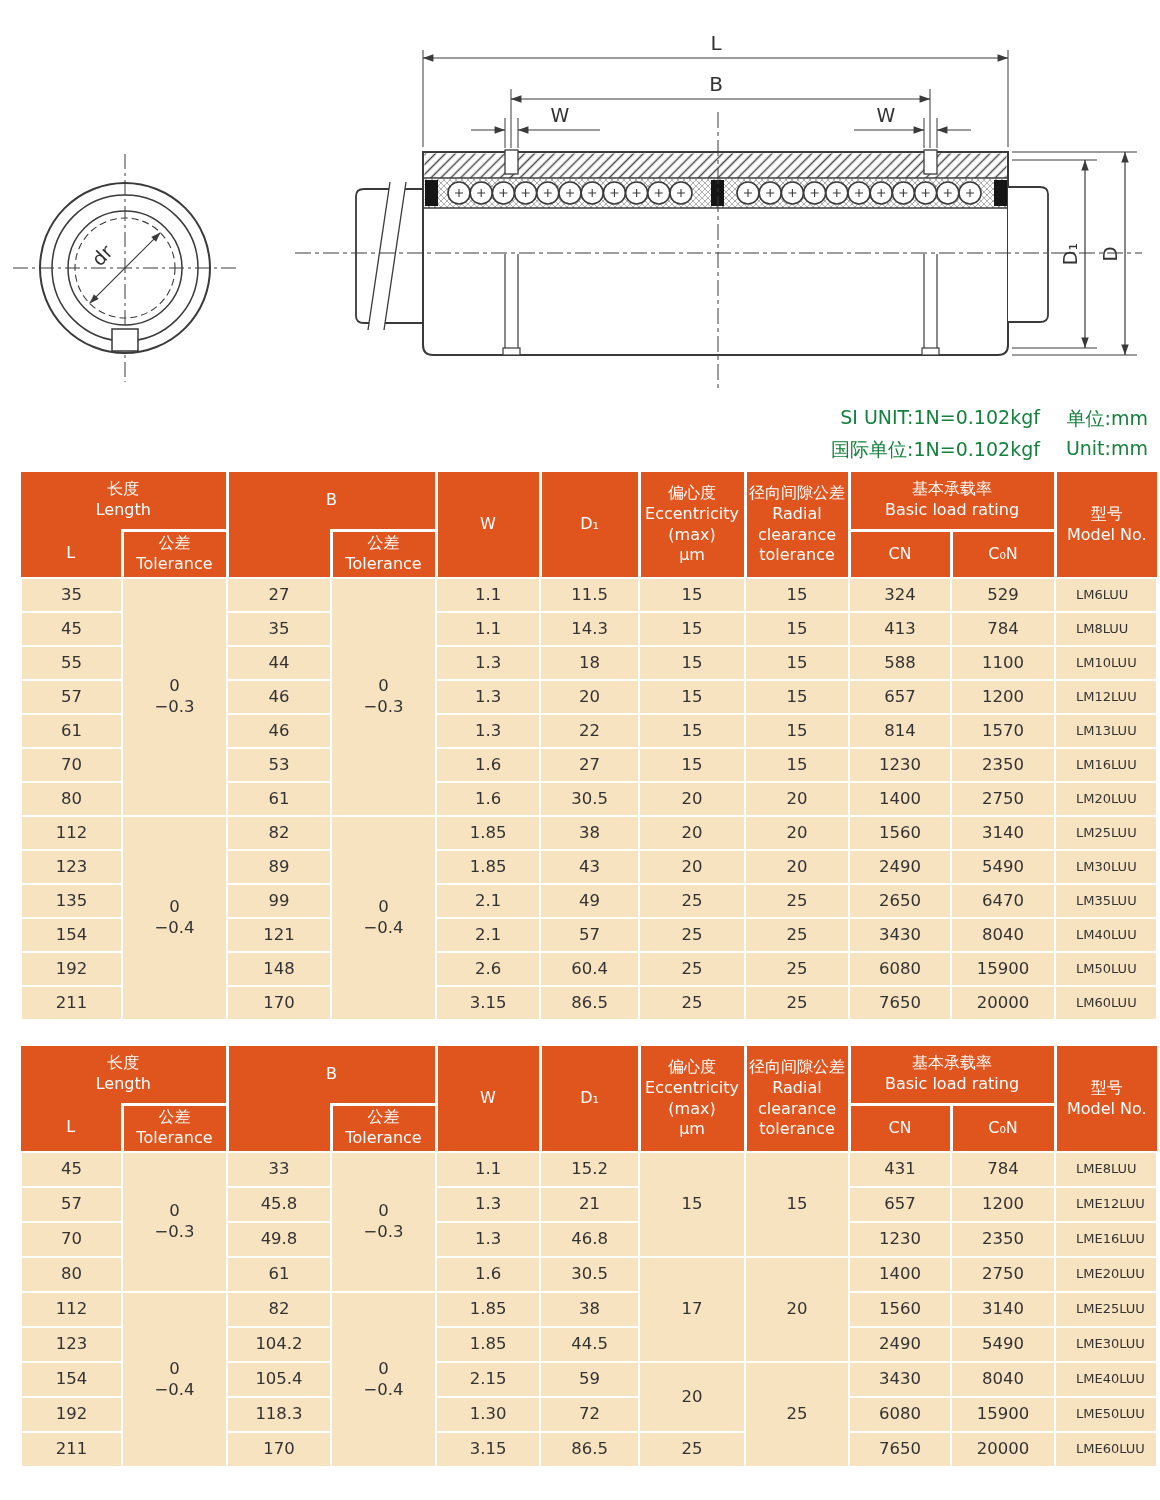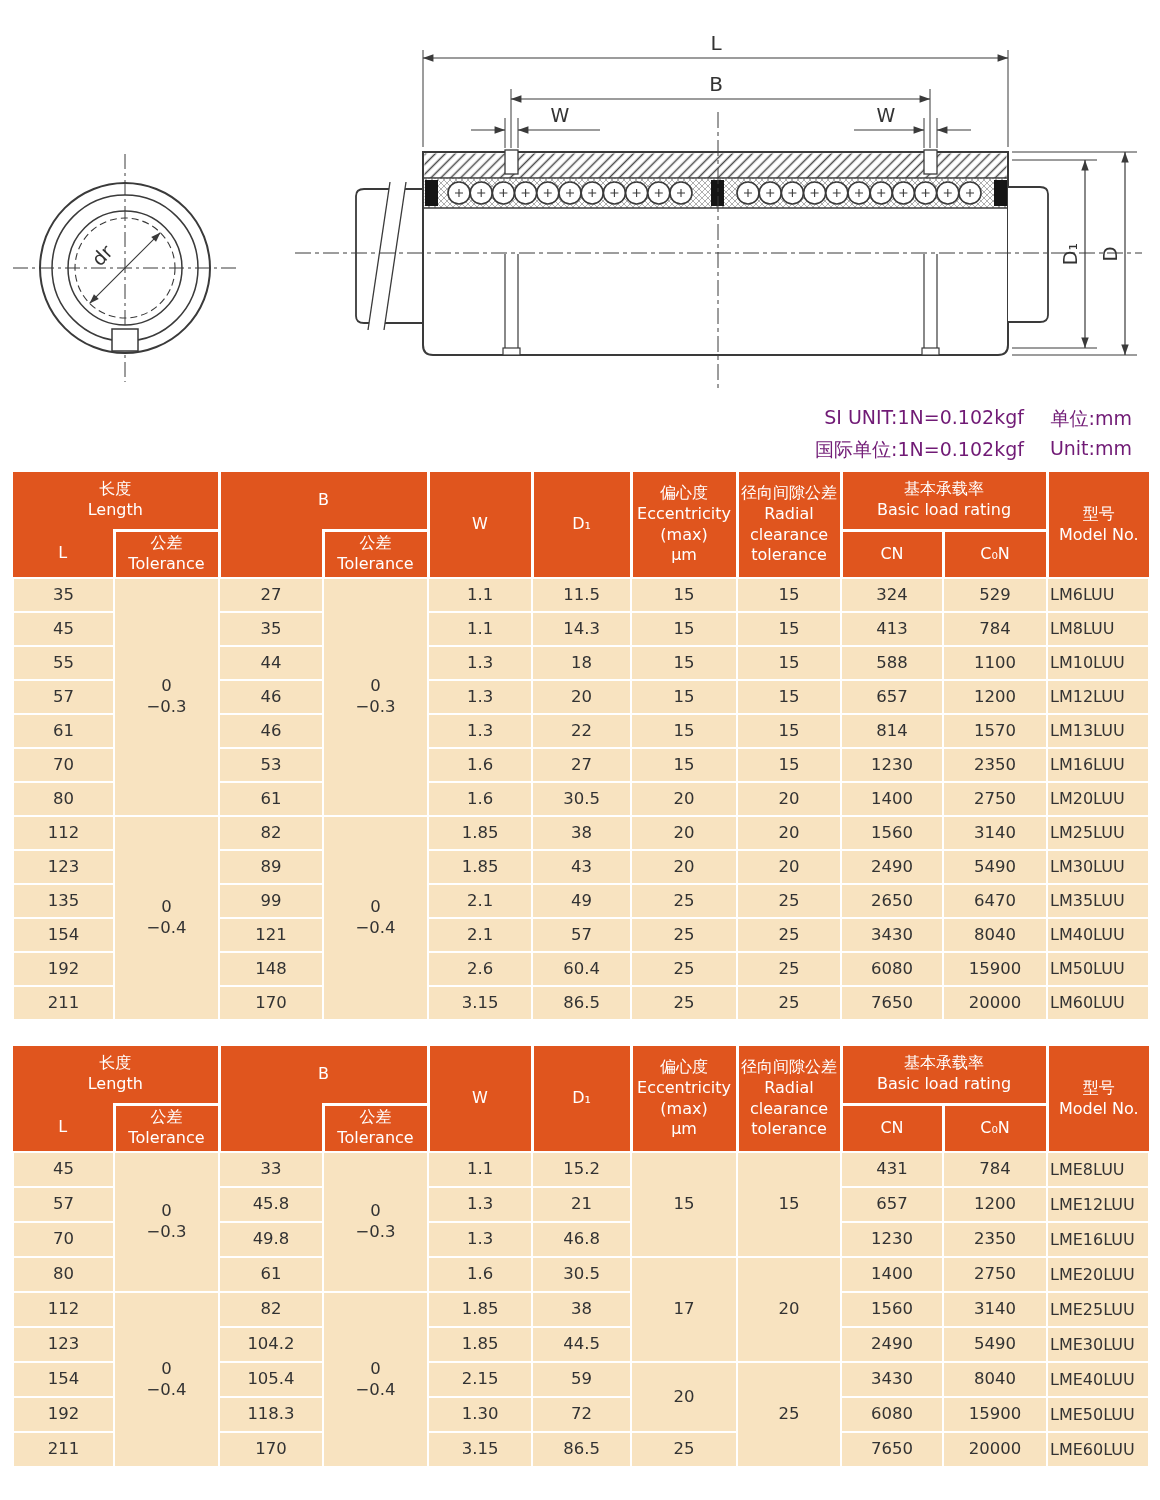--- a/index.html
+++ b/index.html
@@ -4,48 +4,48 @@
 <style>
   html,body{margin:0;padding:0;}
   body{
     width:1160px;height:1500px;background:#ffffff;
     font-family:"DejaVu Sans","Liberation Sans",sans-serif;
   }
   .page{position:relative;width:1160px;height:1500px;background:#fff;overflow:hidden;}
   svg.draw{position:absolute;left:0;top:0;}
 
   .units{
-    position:absolute;right:28px;top:406px;
+    position:absolute;right:12px;top:406px;
     display:grid;grid-template-columns:auto auto;column-gap:26px;row-gap:5px;
-    justify-items:end;font-size:19px;color:#701a75;font-weight:500;
+    justify-items:end;font-size:19px;color:#15803d;font-weight:500;
   }
 
   table.spec{
-    position:absolute;left:12px;width:1136px;
+    position:absolute;left:20px;width:1136px;
     border-collapse:collapse;table-layout:fixed;
   }
   .t1{top:472px;}
   .t2{top:1046px;}
 
   th{
     background:#e0551e;color:#ffffff;font-weight:normal;
     text-align:center;vertical-align:middle;padding:0;
     white-space:pre-line;font-size:16px;line-height:1.3;
   }
   tr.h1{height:58px;}
   tr.h2{height:48px;}
   .bl{border-left:3px solid #ffffff;}
   .bt{border-top:3px solid #ffffff;}
 
   td{
     background:#f8e3c0;border:2.5px solid #ffffff;
     text-align:center;vertical-align:middle;padding:0;
     font-size:16.5px;color:#333333;white-space:pre-line;line-height:1.25;
   }
-  td.left{text-align:left;padding-left:2px;font-size:16px;}
+  td.left{text-align:left;padding-left:20px;font-size:13px;}
   .t1 tbody tr{height:34px;margin-top:44px;}
   .t2 tbody tr{height:35px;}
 </style>
 </head>
 <body>
 
 <div class="page">
 
   <svg class="draw" width="1160" height="470" viewBox="0 0 1160 470">
     <defs>

